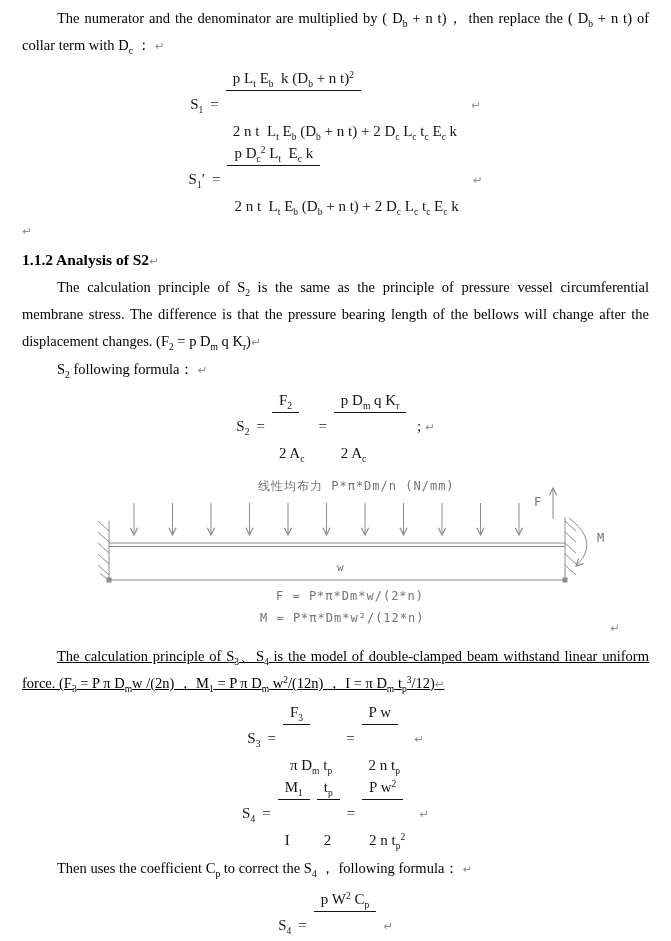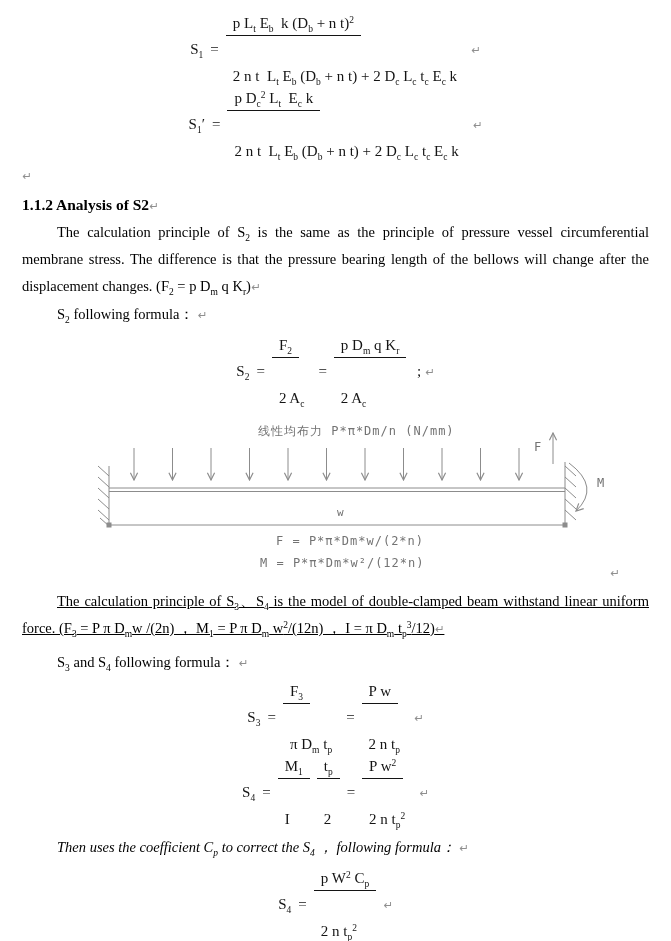--- a/index.html
+++ b/index.html
@@ -34,20 +34,21 @@
   .dlabel{position:absolute;font-family:"DejaVu Sans Mono",monospace;font-size:12px;
           color:#737373;white-space:pre;letter-spacing:1px;}
   .dlabel.small{font-size:11px;}
   .dmark{position:absolute;}
 </style>
 </head>
 <body>
 
 <div class="page">
 
+  <p class="body indent">The numerator and the denominator are multiplied by ( D<sub>b</sub> + n t)， then replace the ( D<sub>b</sub> + n t) of collar term with D<sub>c</sub> ： <span class="pmark">↵</span></p>
 
   <div class="eq s1">
     <span class="lhs">S<sub>1</sub></span>
     <span>=</span>
     <span class="frac">
       <span class="num">p L<sub>t</sub> E<sub>b</sub>  k (D<sub>b</sub> + n t)<sup>2</sup></span>
       <span class="den">2 n t  L<sub>t</sub> E<sub>b</sub> (D<sub>b</sub> + n t) + 2 D<sub>c</sub> L<sub>c</sub> t<sub>c</sub> E<sub>c</sub> k</span>
     </span>
     <span class="tail"><span class="pmark">↵</span></span>
   </div>
@@ -139,21 +140,20 @@
     <div class="dlabel" style="left:512px;top:20px;">F</div>
     <div class="dlabel" style="left:575px;top:56px;">M</div>
     <div class="dlabel small" style="left:315px;top:86px;">w</div>
     <div class="dlabel" style="left:254px;top:114px;">F = P*π*Dm*w/(2*n)</div>
     <div class="dlabel" style="left:238px;top:136px;">M = P*π*Dm*w²/(12*n)</div>
     <span class="pmark dmark" style="left:588px;top:146px;">↵</span>
   </div>
 
   <p class="body indent" style="text-decoration:underline;">The calculation principle of S<sub>3</sub>、S<sub>4</sub>  is the model of double-clamped beam withstand linear uniform force. (F<sub>3</sub> = P π D<sub>m</sub>w /(2n) ， M<sub>1</sub> = P π D<sub>m</sub> w<sup>2</sup>/(12n) ， I = π D<sub>m</sub> t<sub>p</sub><sup>3</sup>/12)<span class="pmark">↵</span></p>
 
-  <p class="body noj indent" style="margin-top:6px;">S<sub>3</sub>  and  S<sub>4</sub>  following formula： <span class="pmark">↵</span></p>
 
   <div class="eq" style="margin-top:4px;">
     <span class="lhs">S<sub>3</sub></span>
     <span>=</span>
     <span class="frac">
       <span class="num">F<sub>3</sub></span>
       <span class="den">π D<sub>m</sub> t<sub>p</sub></span>
     </span>
     <span>=</span>
     <span class="frac">
@@ -175,21 +175,21 @@
       <span class="den">2</span>
     </span>
     <span>=</span>
     <span class="frac">
       <span class="num">P w<sup>2</sup></span>
       <span class="den">2 n t<sub>p</sub><sup>2</sup></span>
     </span>
     <span class="tail"><span class="pmark">↵</span></span>
   </div>
 
-  <p class="body noj indent" style="margin-top:5px;font-style:italic;">Then uses the coefficient  C<sub>p</sub>  to correct the  S<sub>4</sub> ，  following formula： <span class="pmark">↵</span></p>
+  <p class="body noj indent" style="margin-top:5px;">Then uses the coefficient  C<sub>p</sub>  to correct the  S<sub>4</sub> ，  following formula： <span class="pmark">↵</span></p>
 
   <div class="eq s4b">
     <span class="lhs">S<sub>4</sub></span>
     <span>=</span>
     <span class="frac">
       <span class="num">p W<sup>2</sup> C<sub>p</sub></span>
       <span class="den">2 n t<sub>p</sub><sup>2</sup></span>
     </span>
     <span class="tail"><span class="pmark">↵</span></span>
   </div>

